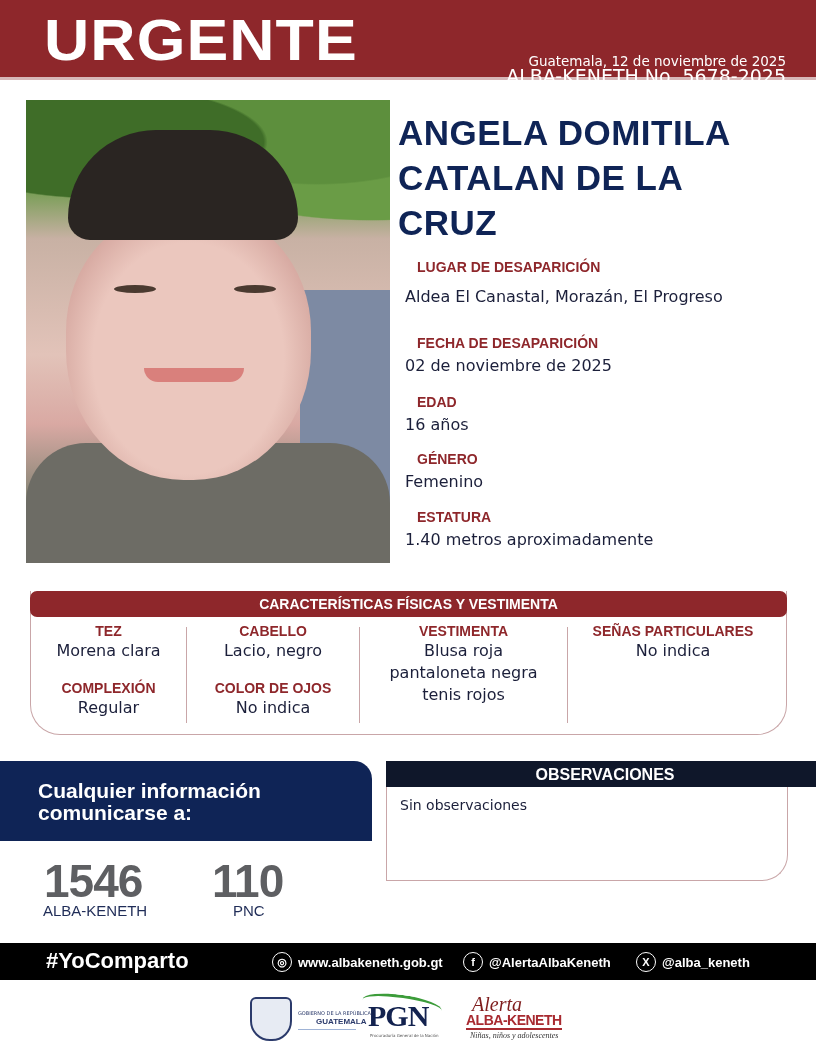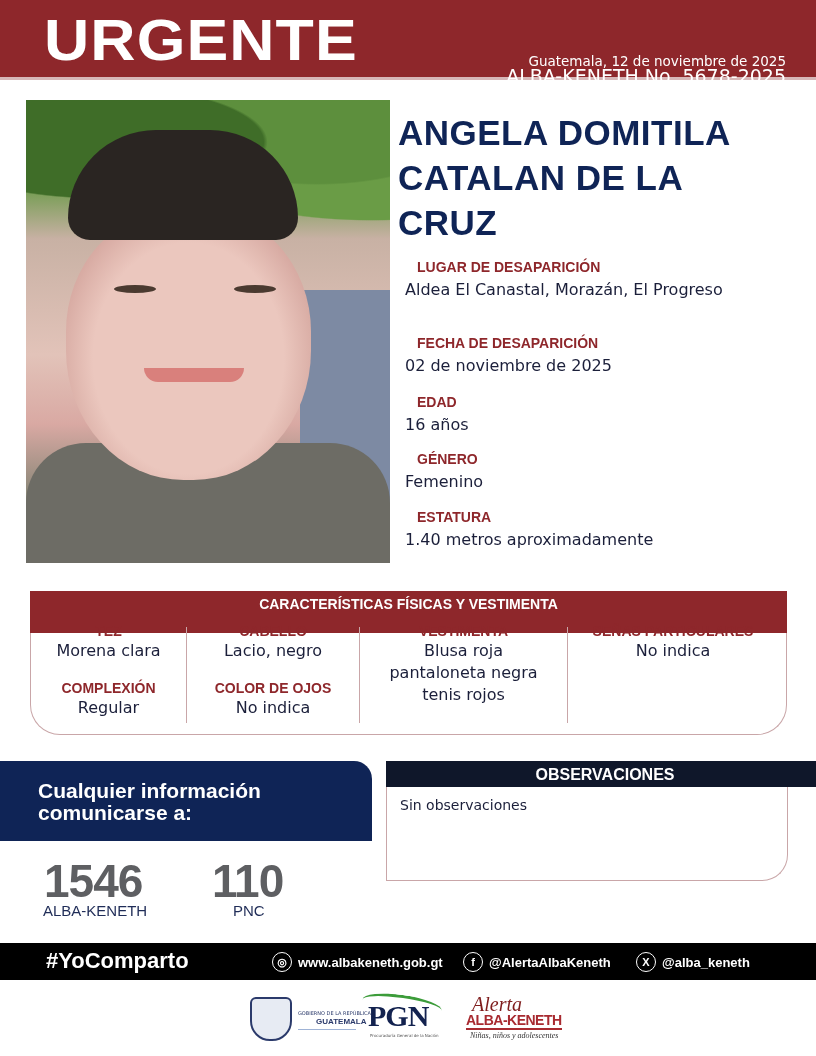--- a/index.html
+++ b/index.html
@@ -18,21 +18,21 @@
   .photo .mouth { position:absolute; left:118px; top:268px; width:100px; height:14px; background:#d9807c; border-radius: 0 0 50px 50px; }
   .photo .wall { position:absolute; right:0; top:190px; width:90px; height:280px; background:#7d8aa3; }
   .photo .shirt { position:absolute; left:0; bottom:0; width:100%; height:120px; background:#6d6c65; border-radius: 60px 60px 0 0; }
 
   .info { position: absolute; left: 398px; top: 110px; width: 400px; }
   .name { color: #0f2456; font-family: "Liberation Sans", sans-serif; font-weight: 900; font-size: 35px; line-height: 45px; letter-spacing: 0.5px; }
   .field-label { color: #8e272b; font-family: "Liberation Sans", sans-serif; font-weight: 900; font-size: 14px; margin-left: 19px; }
   .field-value { color: #1b1f3a; font-size: 16px; margin-left: 7px; }
 
   .chars { position: absolute; left: 30px; top: 591px; width: 757px; height: 144px; border: 1px solid #c9a6a8; border-radius: 0 0 30px 30px; border-top: none; }
-  .chars-head { position:absolute; left:-1px; top:0; width:757px; height:42px; background:#8e272b; color:#fff; text-align:center; font-family:"Liberation Sans", sans-serif; font-weight:700; font-size:14px; line-height:27px; }
+  .chars-head { position:absolute; left:-1px; top:0; width:757px; height:26px; background:#8e272b; color:#fff; text-align:center; font-family:"Liberation Sans", sans-serif; font-weight:700; font-size:14px; line-height:27px;border-radius:7px; }
   .col { position:absolute; top:32px; text-align:center; }
   .col .lbl { color:#8e272b; font-family:"Liberation Sans", sans-serif; font-weight:900; font-size:14px; line-height:17px; }
   .col .val { color:#1b1f3a; font-size:16px; line-height:22px; }
   .sep { position:absolute; top:36px; width:1px; height:96px; background:#c9a6a8; }
 
   .contact-box { position:absolute; left:0; top:761px; width:372px; height:80px; background:#0f2456; border-radius: 0 18px 0 0; }
   .contact-text { position:absolute; left:38px; top:780px; color:#fff; font-family:"Liberation Sans", sans-serif; font-weight:700; font-size:21px; line-height:22px; }
   .num { position:absolute; top:856px; color:#5e5f62; font-family:"Liberation Sans", sans-serif; font-weight:900; font-size:46px; line-height:50px; letter-spacing:-1px; }
   .num-label { position:absolute; top:902px; color:#1f2c57; font-family:"Liberation Sans", sans-serif; font-size:15px; }
 
@@ -78,21 +78,21 @@
 </div>
 
 <div class="info">
   <div class="name">ANGELA DOMITILA</div>
   <div class="name">CATALAN DE LA</div>
   <div class="name">CRUZ</div>
 </div>
 
 <div style="position:absolute; left:398px; top:259px;">
   <div class="field-label">LUGAR DE DESAPARICIÓN</div>
-  <div class="field-value" style="margin-top:5px">Aldea El Canastal, Morazán, El Progreso</div>
+  <div class="field-value" style="margin-top:12px">Aldea El Canastal, Morazán, El Progreso</div>
 </div>
 <div style="position:absolute; left:398px; top:335px;">
   <div class="field-label">FECHA DE DESAPARICIÓN</div>
   <div class="field-value" style="margin-top:5px">02 de noviembre de 2025</div>
 </div>
 <div style="position:absolute; left:398px; top:394px;">
   <div class="field-label">EDAD</div>
   <div class="field-value" style="margin-top:5px">16 años</div>
 </div>
 <div style="position:absolute; left:398px; top:451px;">

